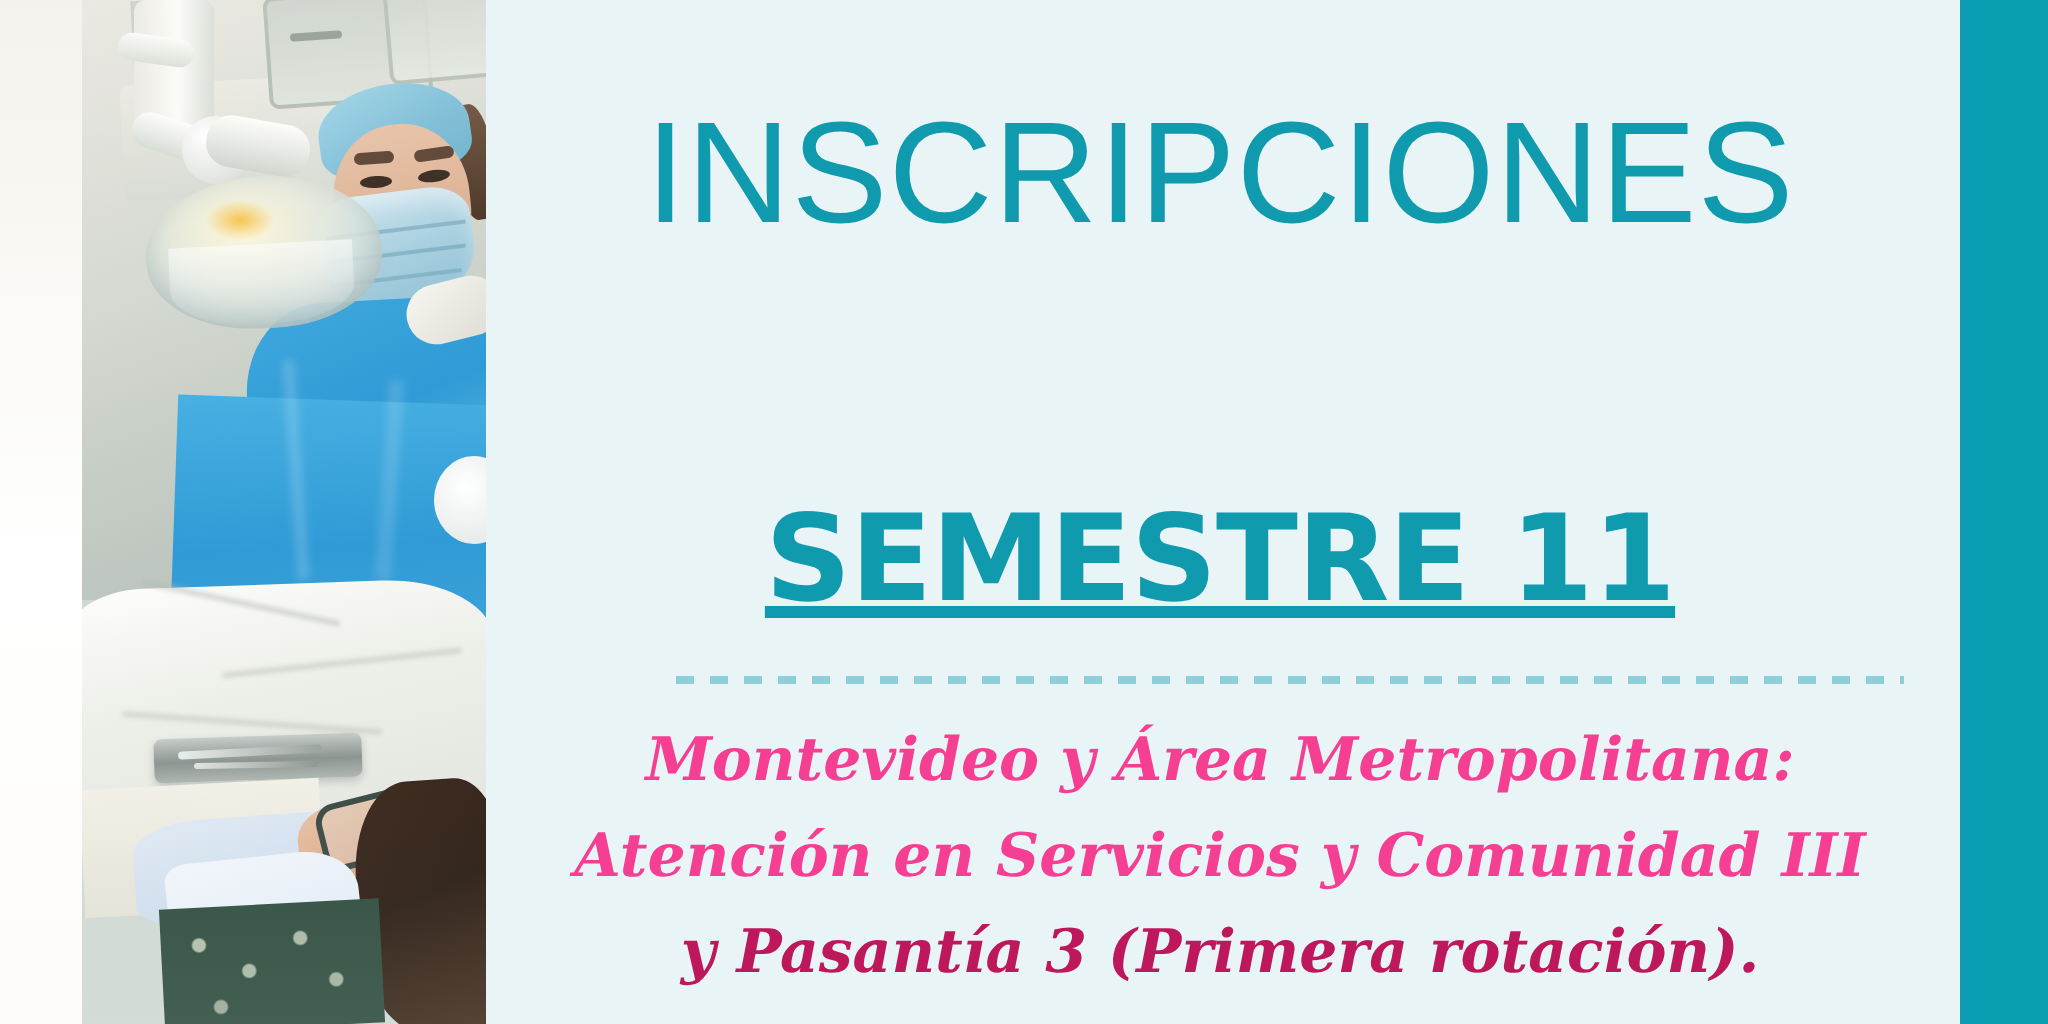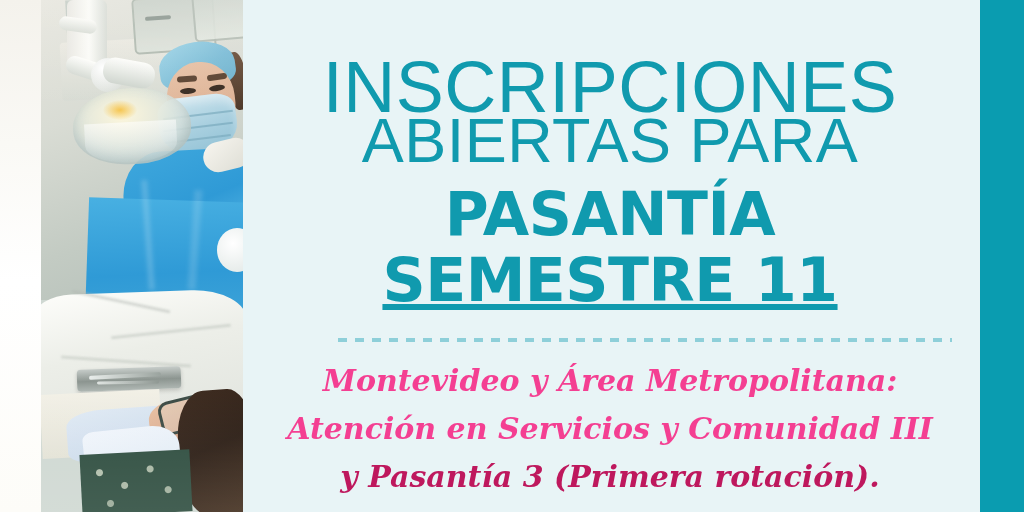--- a/index.html
+++ b/index.html
@@ -401,22 +401,20 @@
     <div class="ph-glasses"></div>
     <div class="ph-patient-hair"></div>
     <div class="ph-bib"></div>
     <div class="ph-blanket"></div>
     <div class="ph-blanket-pat"></div>
     <div class="ph-vignette"></div>
   </div>
 
   <div class="content">
     <div class="heading-light line-1" style="color: rgb(16, 154, 174);">INSCRIPCIONES</div>
-    <div class="heading-light line-2" style="color: rgb(16, 154, 174);">ABIERTAS PARA</div>
-    <div class="heading-bold line-3" style="color: rgb(16, 154, 174);">PASANTÍA</div>
     <div class="heading-bold line-4" style="color: rgb(16, 154, 174); text-decoration: underline;">SEMESTRE 11</div>
 
     <div class="divider" style="color: rgb(142, 207, 217);"></div>
 
     <div class="subtext sub-1" style="color: rgb(244, 63, 146);">Montevideo y Área Metropolitana:</div>
     <div class="subtext sub-2" style="color: rgb(244, 63, 146);">Atención en Servicios y Comunidad III</div>
     <div class="subtext sub-3" style="color: #be185d;">y Pasantía 3 (Primera rotación).</div>
   </div>
 
   <div class="right-bar" style="background: rgb(10, 156, 176);"></div>

